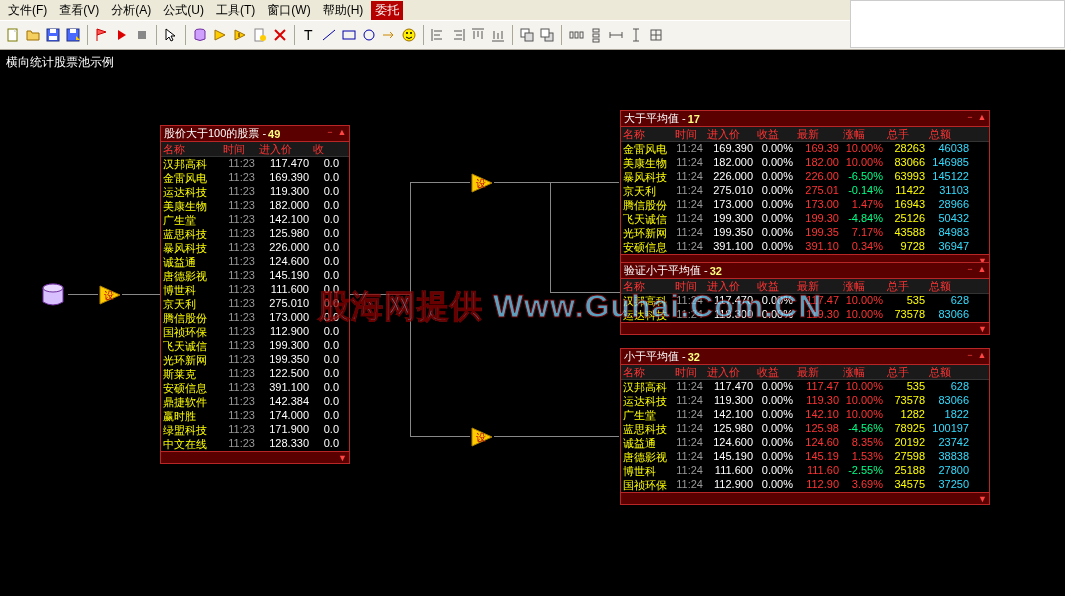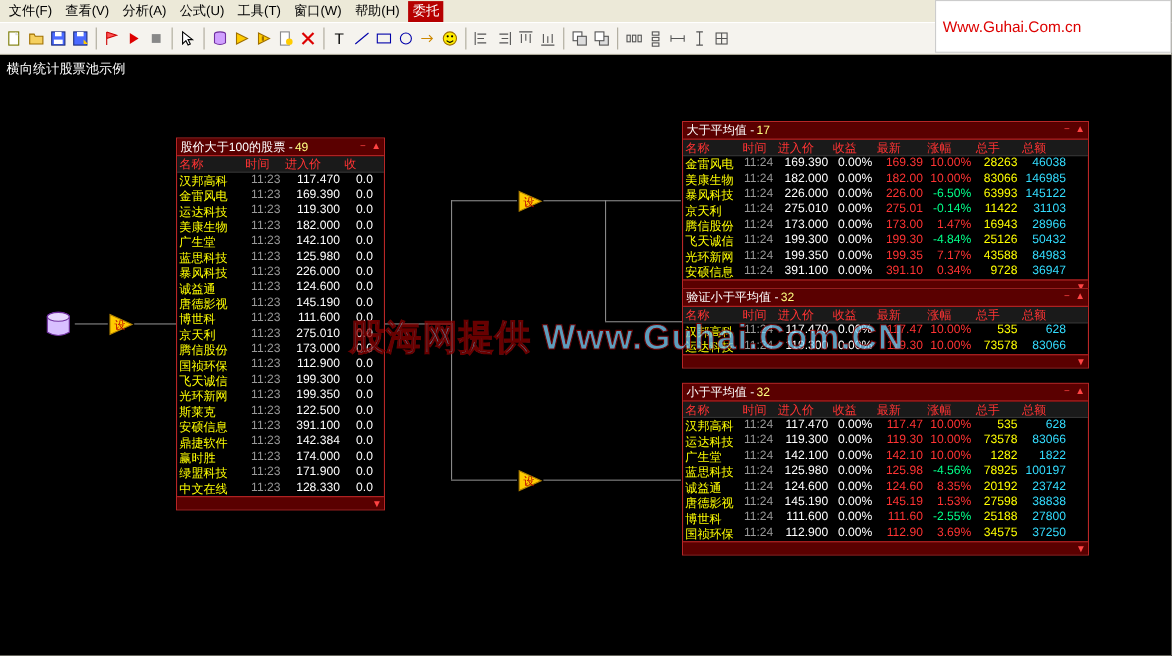--- a/index.html
+++ b/index.html
@@ -8,21 +8,21 @@
   .menubar .menu-item { padding: 1px 4px; cursor: default; }
   .menubar .menu-item.sel { background: #b60000; color: #fff; }
   .toolbar { display: flex; align-items: center; background: #f5f3ee; height: 30px; border-top: 1px solid #fff; border-bottom: 1px solid #aca899; padding: 2px 4px; gap: 2px; }
   .toolbar .sep { width: 1px; height: 20px; background: #aca899; margin: 0 3px; }
   .toolbar .btn { width: 18px; height: 18px; display: flex; align-items: center; justify-content: center; cursor: pointer; }
   .btn svg { width: 16px; height: 16px; }
   .canvas-wrap { position: relative; width: 1065px; height: 546px; background: #000; }
   .canvas-title { position: absolute; left: 6px; top: 4px; font-size: 12px; color: #fff; }
   .panel { position: absolute; background: #000; border: 1px solid #b82626; }
   .panel-header { background: #5a0000; height: 16px; border-bottom: 1px solid #b82626; display: flex; align-items: center; padding: 0 3px; font-size: 11px; color: #fff; position: relative; }
-  .panel-header .count { color: #ffff80; margin-left: 2px; }
+  .panel-header .count { color: #ffff80; margin-left: 2px; font-weight: bold; }
   .hdr-icons { position: absolute; right: 2px; top: 1px; display: flex; gap: 2px; }
   .hdr-icons span { width: 10px; height: 10px; font-size: 9px; color: #ff4444; cursor: pointer; display: flex; align-items: center; justify-content: center; }
   .col-head { display: flex; height: 15px; background: #1a1a1a; border-bottom: 1px solid #333; font-size: 11px; }
   .col-head div { color: #ff3333; padding: 0 2px; text-align: left; white-space: nowrap; overflow: hidden; }
   .rows { }
   .row { display: flex; height: 14px; font-size: 11px; }
   .row div { padding: 0 2px; white-space: nowrap; overflow: hidden; text-align: right; }
   .c-name { color: #ffff00; text-align: left !important; }
   .c-time { color: #999; }
   .c-white { color: #fff; }
@@ -49,21 +49,20 @@
     <div class="menu-item">查看(V)</div>
     <div class="menu-item">分析(A)</div>
     <div class="menu-item">公式(U)</div>
     <div class="menu-item">工具(T)</div>
     <div class="menu-item">窗口(W)</div>
     <div class="menu-item">帮助(H)</div>
     <div class="menu-item sel">委托</div>
   </div>
 
 <div class="brand">
-  <div class="line2">Www.Guhai.Com.cn</div>
 </div>
 
 <div class="toolbar">
   <div class="btn">
       <svg viewBox="0 0 16 16">
         <rect x="3" y="2" width="9" height="12" fill="#fff" stroke="#7a7a00"></rect>
         <path d="M9 2 L12 5 L9 5 Z" fill="#ddd"></path>
       </svg>
     </div>
   <div class="btn">

